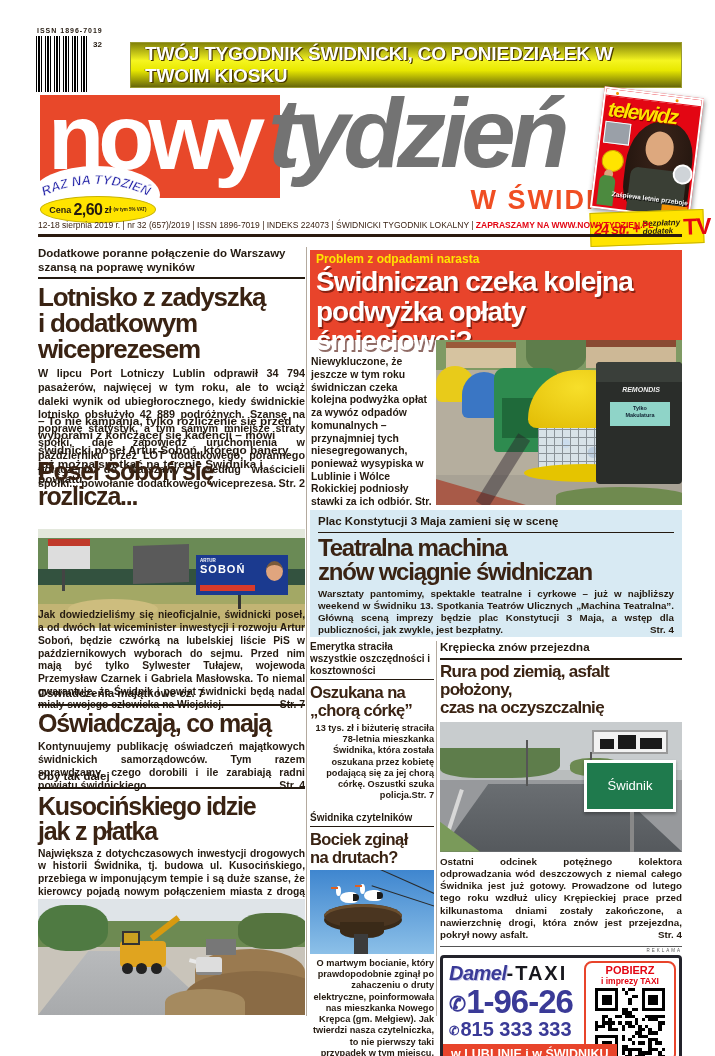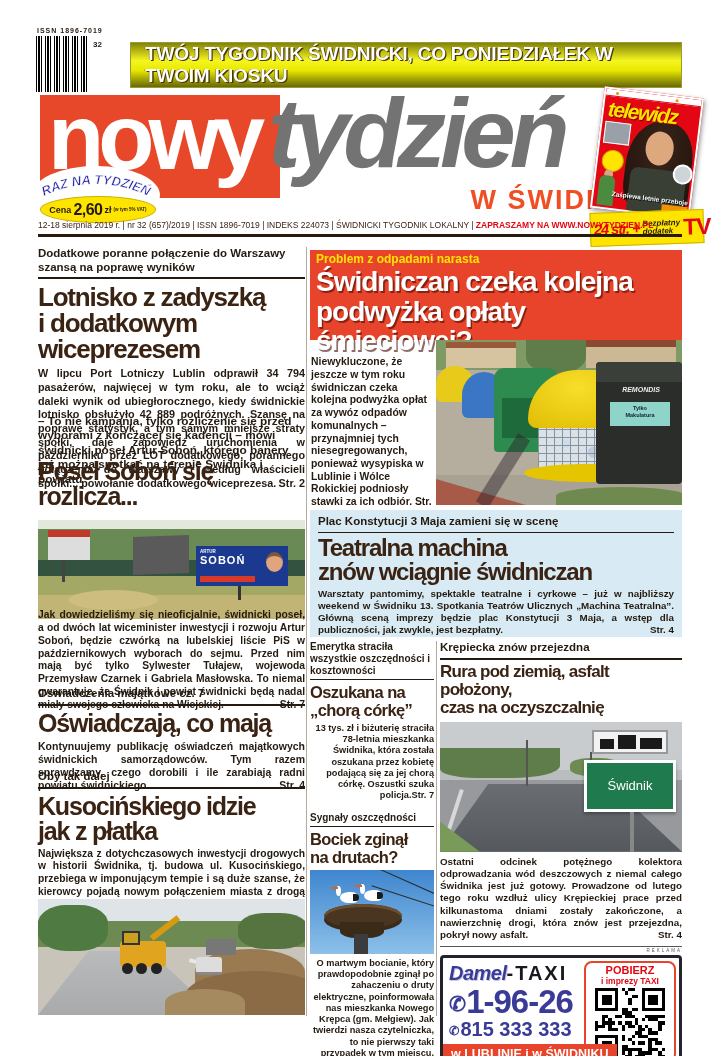--- a/index.html
+++ b/index.html
@@ -107,21 +107,21 @@
   .col-mid .kicker{font-size:10px;border-bottom-width:1.5px;margin-bottom:4px;}
   .col-mid .hl{font-size:16.5px;letter-spacing:-0.6px;line-height:1.05;margin-bottom:4px;}
   .col-mid .body-b{font-size:9.2px;line-height:1.22;text-align:right;}
   .col-right2{position:absolute;left:440px;top:641px;width:242px;}
   .col-right2 .kicker{margin-bottom:3px;}
   .col-right2 .hl{font-size:17px;letter-spacing:-0.7px;line-height:1.08;margin:2px 0 4px;}
   .col-right2 .body-b{font-size:9.8px;line-height:1.25;}
 
   
   .photo{position:relative;overflow:hidden;}
-  .ph-sobon{width:267px;height:99px;margin:11px 0 0 0;
+  .ph-sobon{width:267px;height:99px;margin:20px 0 0 0;
      background:linear-gradient(180deg,#e3e8dc 0 9px,#6a8a55 9px 40px,#33523f 40px 56px,#a3a865 56px 75px,#c2b474 75px 100%);}
   .ph-sobon .bb1{position:absolute;left:10px;top:10px;width:42px;height:30px;background:#ddd;border-top:7px solid #c0392b;}
   .ph-sobon .bb1l{position:absolute;left:24px;top:40px;width:3px;height:22px;background:#444;}
   .ph-sobon .bb2{position:absolute;left:95px;top:16px;width:56px;height:38px;background:#5a5a5a;transform:skewY(-2deg);}
   .ph-sobon .bb3{position:absolute;left:158px;top:26px;width:92px;height:40px;background:#1b3a8f;padding:3px 4px;}
   .ph-sobon .bb3 .ar{font-size:4.5px;color:#fff;font-weight:700;}
   .ph-sobon .bb3 .so{font-size:11px;color:#fff;font-weight:700;letter-spacing:1px;}
   .ph-sobon .bb3 .stripe{position:absolute;left:4px;bottom:4px;width:55px;height:6px;background:#d83a2a;}
   .ph-sobon .face{position:absolute;right:5px;top:6px;width:17px;height:20px;border-radius:50%;
      background:#e0a57e;border-top:4px solid #7a5a3a;}
@@ -412,21 +412,21 @@
   <div class="col-mid" data-name="column-middle">
     <div class="kicker small" data-name="article-kicker">Emerytka straciła wszystkie oszczędności i kosztowności</div>
     <div class="hl" data-name="article-headline">
       <div data-name="headline-line1">Oszukana na</div>
       <div data-name="headline-line2">„chorą córkę”</div>
     </div>
     <p class="body-b" style="margin:0 0 10px 0" data-name="article-body">
       <span data-name="body-text">13 tys. zł i biżuterię straciła 78-letnia mieszkanka Świdnika, która została oszukana przez kobietę podającą się za jej chorą córkę. Oszustki szuka policja.</span>
       <span class="pref" data-name="page-reference">Str. 7</span>
     </p>
-    <div class="kicker small" data-name="article-kicker">Sygnały oszczędności</div>
+    <div class="kicker small" data-name="article-kicker">Świdnika czytelników</div>
     <div class="hl" data-name="article-headline">
       <div data-name="headline-line1">Bociek zginął</div>
       <div data-name="headline-line2">na drutach?</div>
     </div>
     <div class="photo ph-stork" data-name="photo-storks-nest">
       <div class="wire" data-name="power-line-shape"></div>
       <div class="wire wire2" data-name="power-line-shape"></div>
       <div class="nest" data-name="nest-shape"></div>
       <div class="hang" data-name="nest-twigs-shape"></div>
       <div class="pole" data-name="pole-shape"></div>

